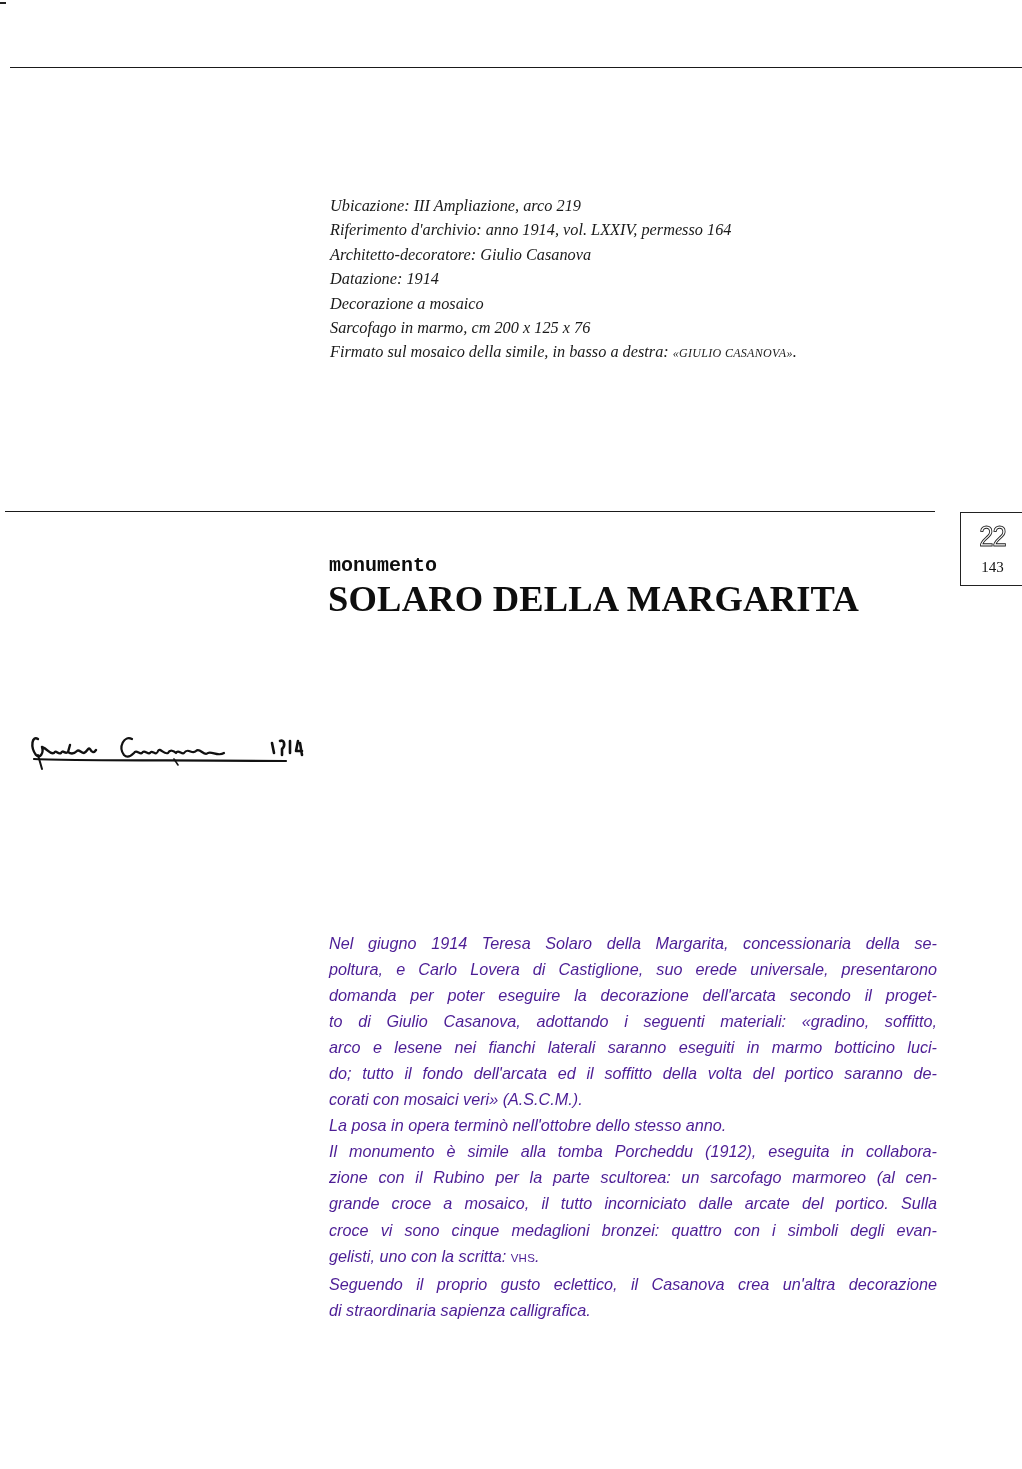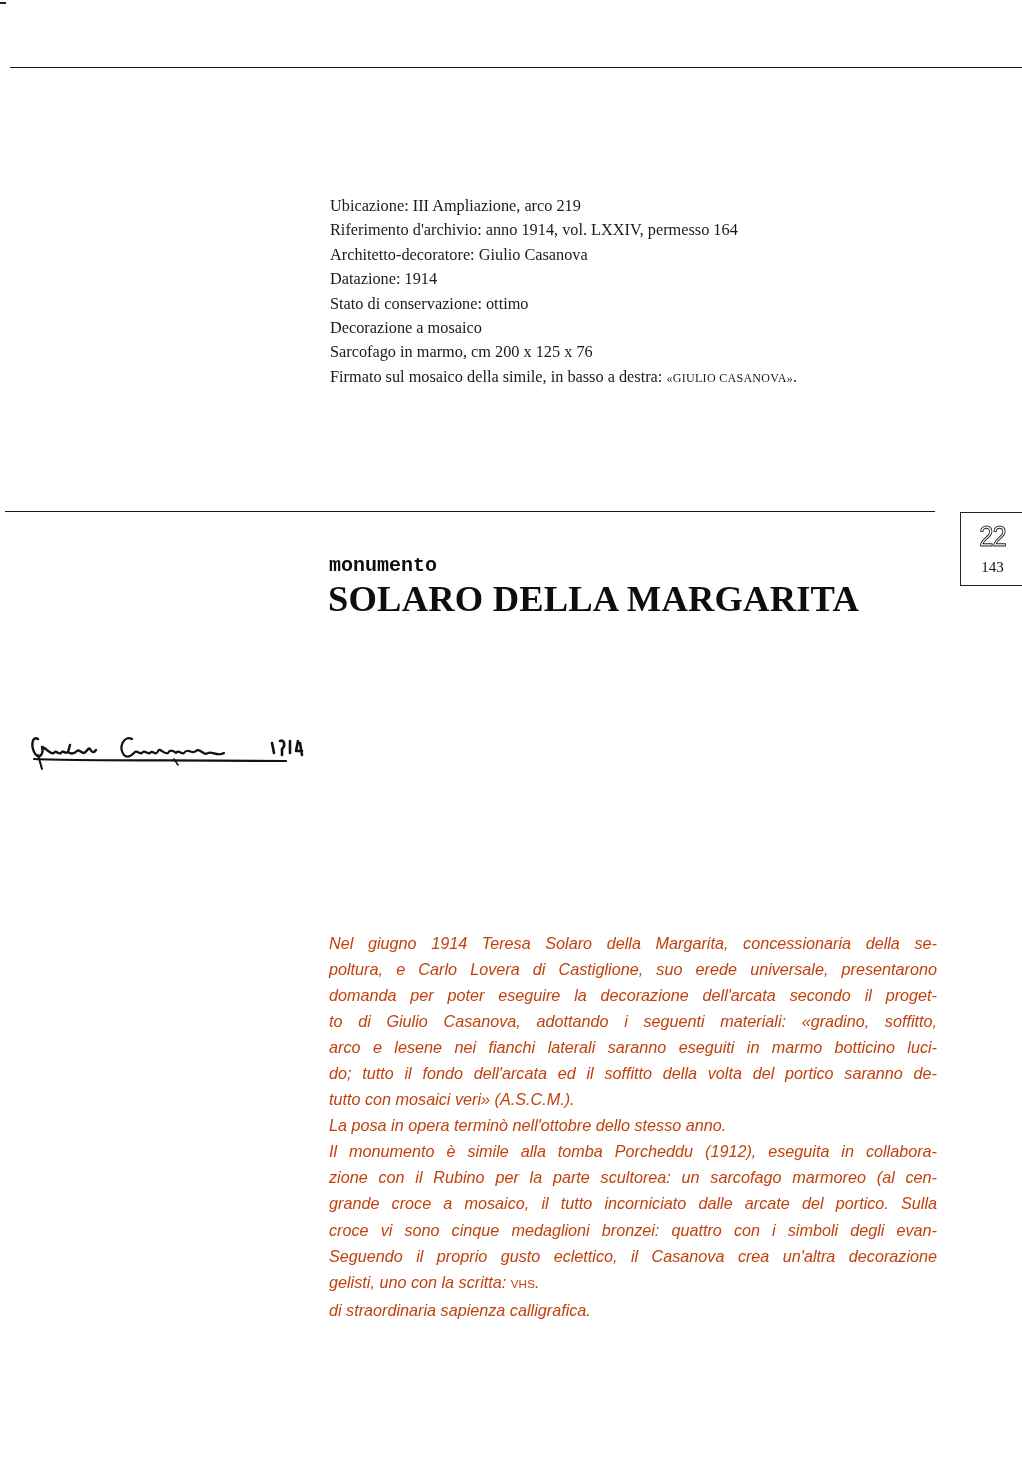--- a/index.html
+++ b/index.html
@@ -28,20 +28,21 @@
     }
     .rule.top { left: 10px; top: 67px; width: 1012px; }
     .rule.mid { left: 5px; top: 511px; width: 930px; }
 
     .meta {
       position: absolute;
       left: 330px;
       top: 194px;
       width: 620px;
       font-family: "Liberation Serif", serif;
+      font-style: italic;
       font-size: 16.3px;
       line-height: 24.4px;
       color: #1a1a1a;
     }
     .meta .line { white-space: nowrap; }
     .meta .sc {
       font-size: 12px;
       letter-spacing: 0.3px;
     }
 
@@ -112,21 +113,21 @@
 
     .body-text {
       position: absolute;
       left: 329px;
       top: 930px;
       width: 608px;
       font-family: "Liberation Sans", sans-serif;
       font-style: italic;
       font-size: 16.2px;
       line-height: 26.05px;
-      color: #c2410c;
+      color: #4c1d95;
     }
     .body-text .line {
       white-space: nowrap;
       text-align: justify;
       text-align-last: justify;
       display: block;
     }
     .body-text .line.last {
       text-align-last: left;
     }
@@ -140,21 +141,20 @@
 <body>
 
 <div class="corner-mark"></div>
 <div class="rule top"></div>
 
 <div class="meta">
   <div class="line">Ubicazione: III Ampliazione, arco 219</div>
   <div class="line">Riferimento d'archivio: anno 1914, vol. LXXIV, permesso 164</div>
   <div class="line">Architetto-decoratore: Giulio Casanova</div>
   <div class="line">Datazione: 1914</div>
-  <div class="line">Stato di conservazione: ottimo</div>
   <div class="line">Decorazione a mosaico</div>
   <div class="line">Sarcofago in marmo, cm 200 x 125 x 76</div>
   <div class="line"><span>Firmato sul mosaico della simile, in basso a destra: </span><span class="sc">«GIULIO CASANOVA»</span><span>.</span></div>
 </div>
 
 <div class="rule mid"></div>
 
 <div class="chapter-box">
   <div class="chapter-num">22</div>
   <div class="page-num">143</div>
@@ -180,22 +180,22 @@
   </svg>
 </div>
 
 <div class="body-text">
   <span class="line">Nel giugno 1914 Teresa Solaro della Margarita, concessionaria della se-</span>
   <span class="line">poltura, e Carlo Lovera di Castiglione, suo erede universale, presentarono</span>
   <span class="line">domanda per poter eseguire la decorazione dell'arcata secondo il proget-</span>
   <span class="line">to di Giulio Casanova, adottando i seguenti materiali: «gradino, soffitto,</span>
   <span class="line">arco e lesene nei fianchi laterali saranno eseguiti in marmo botticino luci-</span>
   <span class="line">do; tutto il fondo dell'arcata ed il soffitto della volta del portico saranno de-</span>
-  <span class="line last">tutto con mosaici veri» (A.S.C.M.).</span>
+  <span class="line last">corati con mosaici veri» (A.S.C.M.).</span>
   <span class="line last">La posa in opera terminò nell'ottobre dello stesso anno.</span>
   <span class="line">Il monumento è simile alla tomba Porcheddu (1912), eseguita in collabora-</span>
   <span class="line">zione con il Rubino per la parte scultorea: un sarcofago marmoreo (al cen-</span>
   <span class="line">grande croce a mosaico, il tutto incorniciato dalle arcate del portico. Sulla</span>
   <span class="line">croce vi sono cinque medaglioni bronzei: quattro con i simboli degli evan-</span>
+  <span class="line last"><span>gelisti, uno con la scritta: </span><span class="sc">VHS</span><span>.</span></span>
   <span class="line">Seguendo il proprio gusto eclettico, il Casanova crea un'altra decorazione</span>
-  <span class="line last"><span>gelisti, uno con la scritta: </span><span class="sc">VHS</span><span>.</span></span>
   <span class="line last">di straordinaria sapienza calligrafica.</span>
 </div>
 
 </body></html>

